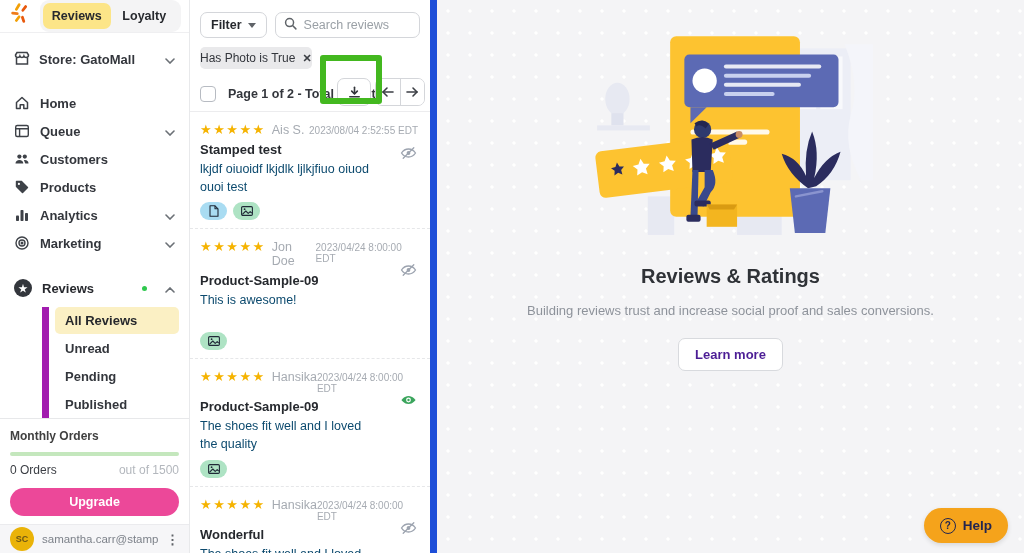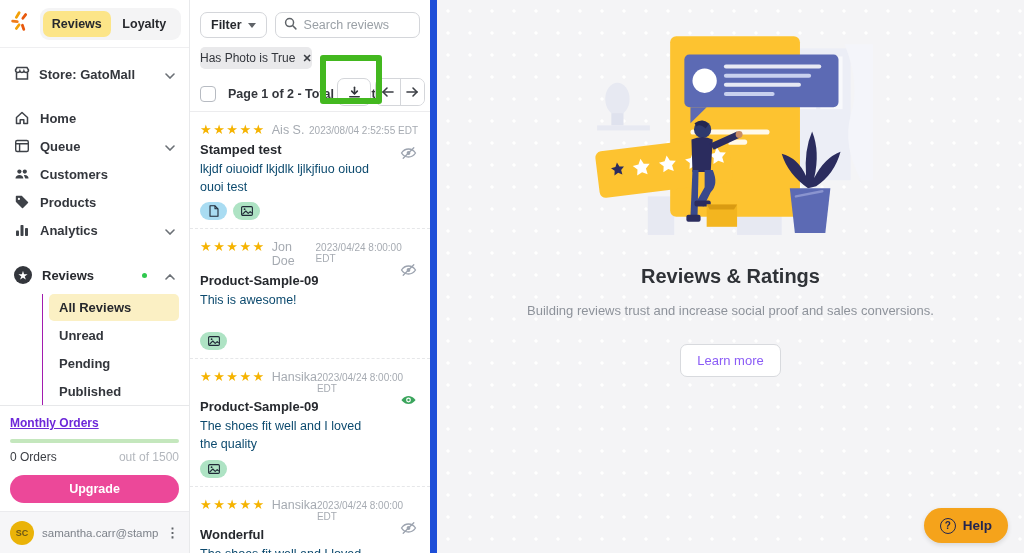--- a/index.html
+++ b/index.html
@@ -23,27 +23,27 @@
   .nav-item { display:flex; align-items:center; gap:10px; padding:6px 14px; font-size:13px;
     font-weight:700; color:#33363c; cursor:pointer; }
   .nav-item .chev { margin-left:auto; color:#6b7076; }
   .nav-icon { width:16px; height:16px; display:inline-flex; align-items:center; justify-content:center; color:#3e4248; }
   .sb-reviews-group { display:flex; align-items:center; gap:10px; padding:6px 14px; margin-top:16px;
     font-size:13px; font-weight:700; color:#27292e; cursor:pointer; }
   .rev-circle { width:18px; height:18px; background:#33363c; color:#fff; border-radius:50%;
     font-size:10px; display:inline-flex; align-items:center; justify-content:center; }
   .green-dot { width:5px; height:5px; border-radius:50%; background:#2fc84e; margin-left:auto; }
   .sb-reviews-group .chev { color:#6b7076; margin-left:8px; }
-  .sb-subnav { margin:4px 10px 0 42px; border-left:1px solid #a21caf; padding-left:6px;
+  .sb-subnav { margin:4px 10px 0 42px; border-left:7px solid #a21caf; padding-left:6px;
     display:flex; flex-direction:column; gap:1px; }
   .subnav-item { font-size:13px; font-weight:700; color:#33363c; padding:6px 10px;
     border-radius:5px; cursor:pointer; }
   .subnav-item.active { background:#fbf0c4; color:#26282c; }
   .sb-bottom { margin-top:auto; border-top:1px solid #e7e8ea; padding:10px 10px 8px 10px; }
-  .mo-title { font-size:12px; font-weight:700; color:#6d28d9;text-decoration:underline; }
+  .mo-title { font-size:12px; font-weight:700; color:#404040; }
   .mo-bar { margin-top:9px; height:4px; border-radius:2px; background:#c4e7bd; overflow:hidden; }
   .mo-bar-fill { height:100%; background:#7bc96f; }
   .mo-row { display:flex; justify-content:space-between; margin-top:7px; font-size:12px; }
   .mo-count { color:#3b3e44; }
   .mo-limit { color:#b3b7bd; }
   .upgrade-btn { margin-top:11px; width:100%; background:#ec4899; color:#fff; border:none;
     font-family:inherit; font-size:12.5px; font-weight:700; padding:7px 0; border-radius:15px; cursor:pointer; }
   .sb-user { height:42px; background:#f6f6f8; border-top:1px solid #ebebee; display:flex;
     align-items:center; gap:8px; padding:0 10px; }
   .avatar { width:24px; height:24px; border-radius:50%; background:#eab308; color:#6d5716;
@@ -103,22 +103,22 @@
   .badge-photo { background:#aee3c4; }
 
   
   .main-panel { flex:1; background-color:#f4f4f6;
     background-image:radial-gradient(#ffffff 1.5px, transparent 1.7px);
     background-size:22px 22px; display:flex; flex-direction:column; align-items:center;
     position:relative; overflow:hidden; }
   .illu { margin-top:26px; }
   .main-title { margin-top:24px; font-size:20px; font-weight:600; color:#2f3237; }
   .main-desc { margin-top:13px; font-size:13px; color:#8e939b; line-height:1.6; max-width:440px; text-align:center; }
-  .learn-btn { margin-top:22px; background:#fff; border:1px solid #d8dade; border-radius:7px;
-    padding:8px 16px; font-family:inherit; font-size:13px; font-weight:400; color:#8b5cf6; cursor:pointer; }
+  .learn-btn { margin-top:16px; background:#fff; border:1px solid #d8dade; border-radius:7px;
+    padding:8px 16px; font-family:inherit; font-size:13px; font-weight:700; color:#4c1d95; cursor:pointer; }
   .help-btn { position:absolute; right:16px; bottom:10px; background:#f5a31b; border:none;
     border-radius:18px; height:35px; padding:0 16px; display:flex; align-items:center; gap:7px;
     font-family:inherit; font-size:13.5px; font-weight:700; color:#232650; cursor:pointer;
     box-shadow:0 2px 5px rgba(0,0,0,0.12); }
   .help-q { width:16px; height:16px; border:1.6px solid #232650; border-radius:50%;
     display:inline-flex; align-items:center; justify-content:center; font-size:10px; font-weight:700; }
 </style>
 </head>
 <body>
 
@@ -201,20 +201,35 @@
       </div>
       <div class="nav-item">
         <span class="nav-icon">
           <svg width="16" height="16" viewBox="0 0 16 16" fill="currentColor">
               <rect x="2" y="8.5" width="3" height="5.5" rx="0.8"></rect>
               <rect x="6.5" y="3" width="3" height="11" rx="0.8"></rect>
               <rect x="11" y="6" width="3" height="8" rx="0.8"></rect>
             </svg>
         </span>
         <span>Analytics</span>
+        <span class="chev">
+          <svg width="10" height="6" viewBox="0 0 10 6" fill="none">
+              <path d="M1 1 L5 5 L9 1" stroke="currentColor" stroke-width="1.6" stroke-linecap="round"></path>
+            </svg>
+        </span>
+      </div>
+      <div class="nav-item">
+        <span class="nav-icon">
+          <svg width="16" height="16" viewBox="0 0 16 16" fill="none" stroke="currentColor" stroke-width="1.4">
+              <circle cx="8" cy="8" r="6"></circle>
+              <circle cx="8" cy="8" r="3"></circle>
+              <circle cx="8" cy="8" r="0.8" fill="currentColor"></circle>
+            </svg>
+        </span>
+        <span>Marketing</span>
         <span class="chev">
           <svg width="10" height="6" viewBox="0 0 10 6" fill="none">
               <path d="M1 1 L5 5 L9 1" stroke="currentColor" stroke-width="1.6" stroke-linecap="round"></path>
             </svg>
         </span>
       </div>
     </nav>
 
     <div class="sb-reviews-group">
       <span class="rev-circle">★</span>

